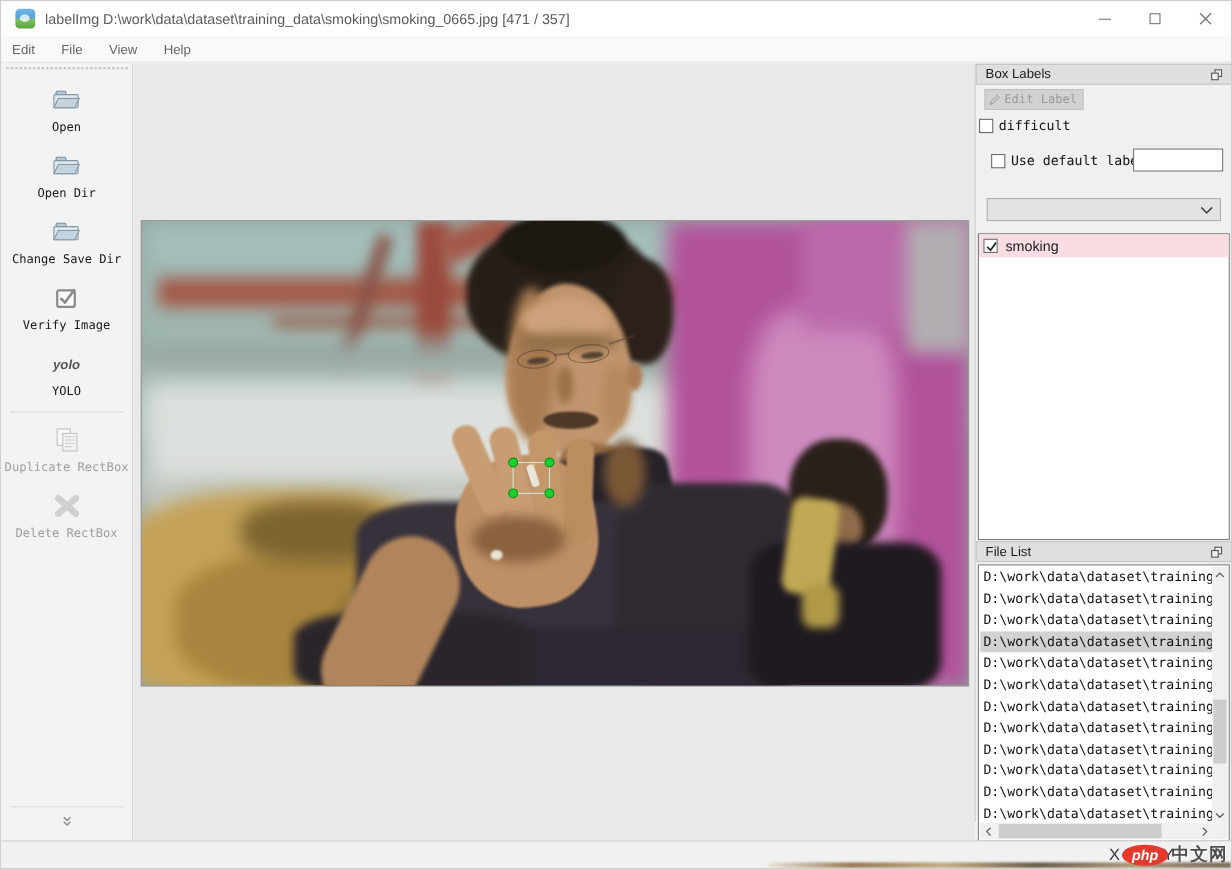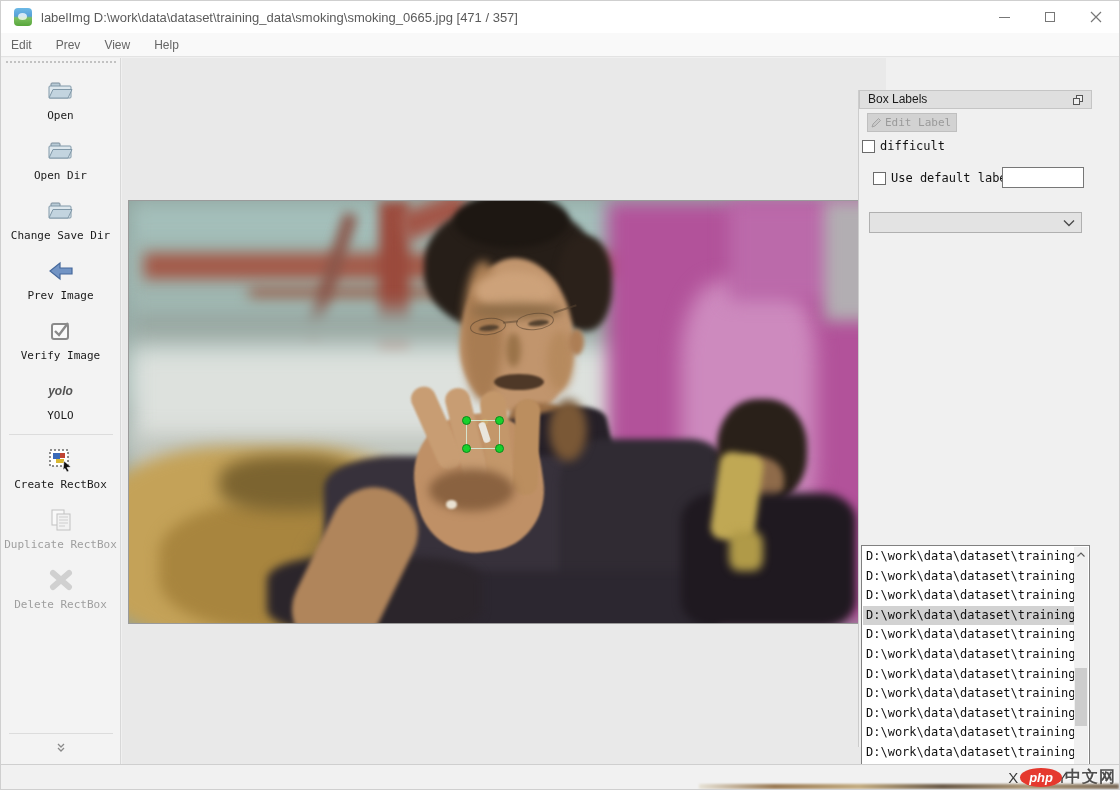--- a/index.html
+++ b/index.html
@@ -41,21 +41,21 @@
 
   
   .canvas { position:absolute; left:121px; top:0; right:233px; bottom:0; background:#e9e9e9; }
   .photo { position:absolute; left:6px; top:142px; width:753px; height:424px; background:#8fa39e; overflow:hidden; border:1px solid #9a9a9a; }
   .lens { position:absolute; border:1px solid rgba(80,62,44,.55); border-radius:50%; }
   .glassline { position:absolute; background:rgba(90,70,50,.5); }
   .ann-box { position:absolute; border:1px solid rgba(215,235,215,.9); }
   .handle { position:absolute; width:9px; height:9px; border-radius:50%; background:#17d12c; border:1px solid #0b8a1a; }
 
   
-  .right-panel { position:absolute; right:0; top:0; bottom:17px; width:261px; background:#f0f0f0; border-left:1px solid #cccccc;margin-top:32px; }
+  .right-panel { position:absolute; right:0; top:0; bottom:17px; width:233px; background:#f0f0f0; border-left:1px solid #cccccc; }
   .dock-header { position:absolute; left:0; width:233px; height:19px; background:#dfdfdf; border:1px solid #c5c5c5; font-size:12px; color:#1a1a1a; line-height:17px; padding-left:8px; }
   .float-icon { position:absolute; right:8px; top:4px; width:10px; height:10px; }
   .float-icon i { position:absolute; display:block; width:7px; height:7px; border:1px solid #555; background:#efefef; }
   .float-icon i:first-child { right:0; top:0; }
   .float-icon i:last-child { left:0; bottom:0; }
 
   .edit-label-btn { position:absolute; left:8px; top:23px; width:90px; height:19px; background:#d2d2d2; border:1px solid #bfbfbf; color:#9a9a9a; font-family:"DejaVu Sans Mono", monospace; font-size:11px; display:flex; align-items:center; gap:3px; padding-left:3px; }
 
   .cb { width:13px; height:13px; background:#fff; border:1px solid #6b6b6b; display:inline-block; flex:0 0 auto; position:relative; }
   .cb.checked svg { position:absolute; left:0; top:0; }
@@ -113,21 +113,21 @@
       <div class="win-btn">
         <svg width="12" height="12" viewBox="0 0 12 12">
             <path d="M1,1 L11,11 M11,1 L1,11" stroke="#777" stroke-width="1.2" fill="none"></path>
           </svg>
       </div>
     </div>
   </div>
 
   <div class="menubar">
     <span class="menu-item">Edit</span>
-    <span class="menu-item">Prev</span>
+    <span class="menu-item">File</span>
     <span class="menu-item">View</span>
     <span class="menu-item">Help</span>
   </div>
 
   <div class="main">
 
     <div class="toolbar">
       <div class="tb-handle"></div>
 
       <div class="tb-item">
@@ -157,28 +157,20 @@
           <svg width="27" height="22" viewBox="0 0 27 22">
               <rect x="4" y="3" width="9" height="5" rx="1" fill="#b9cbd6" stroke="#7b8d9b"></rect>
               <rect x="2" y="6" width="22" height="12" rx="1" fill="#dde7ed" stroke="#8098a8"></rect>
               <path d="M2,18 L6,9.5 L25,9.5 L21,18 Z" fill="#c3d4df" stroke="#8098a8"></path>
             </svg>
         </div>
         <div class="tb-label">Change Save Dir</div>
       </div>
 
 
-      <div class="tb-item">
-        <div class="tb-icon">
-          <svg width="28" height="22" viewBox="0 0 28 22">
-              <polygon points="25,8 13,8 13,3 3,11 13,19 13,14 25,14" fill="#7294c4" stroke="#46699c" stroke-width="1.2"></polygon>
-            </svg>
-        </div>
-        <div class="tb-label">Prev Image</div>
-      </div>
 
       <div class="tb-item">
         <div class="tb-icon">
           <svg width="24" height="22" viewBox="0 0 24 22">
               <rect x="3" y="4" width="16" height="15" rx="2" fill="#fafafa" stroke="#8a8a8a" stroke-width="2"></rect>
               <path d="M6,11 L10,15 L19,3" fill="none" stroke="#8a8a8a" stroke-width="2.4"></path>
             </svg>
         </div>
         <div class="tb-label">Verify Image</div>
       </div>
@@ -186,32 +178,20 @@
 
       <div class="tb-item">
         <div class="tb-icon">
           <span class="yolo-glyph">yolo</span>
         </div>
         <div class="tb-label">YOLO</div>
       </div>
 
       <div class="tb-sep"></div>
 
-      <div class="tb-item">
-        <div class="tb-icon">
-          <svg width="26" height="24" viewBox="0 0 26 24">
-              <rect x="2" y="2" width="18" height="16" fill="#fff" stroke="#222" stroke-dasharray="2,2"></rect>
-              <rect x="5" y="5" width="7" height="6" fill="#3a6ab8"></rect>
-              <rect x="12" y="5" width="5" height="5" fill="#c04434"></rect>
-              <rect x="8" y="11" width="8" height="4" fill="#d9b832"></rect>
-              <polygon points="16,13 23,19 19,19.5 21,23 19,24 17,20.5 15,22" fill="#111" stroke="#fff" stroke-width="0.6"></polygon>
-            </svg>
-        </div>
-        <div class="tb-label">Create RectBox</div>
-      </div>
 
       <div class="tb-item disabled">
         <div class="tb-icon">
           <svg width="26" height="24" viewBox="0 0 26 24">
               <rect x="4" y="2" width="12" height="15" fill="#fdfdfd" stroke="#999"></rect>
               <rect x="9" y="6" width="13" height="16" fill="#f2f2f2" stroke="#999"></rect>
               <path d="M11,9 h9 M11,12 h9 M11,15 h9 M11,18 h6" stroke="#b0b0b0" stroke-width="1"></path>
             </svg>
         </div>
         <div class="tb-label">Duplicate RectBox</div>
@@ -334,21 +314,38 @@
       </div>
       <input class="default-input" value="" style="">
 
       <div class="combo">
         <span style="padding-left:5px;font-size:12px;color:#333;"></span>
         <svg width="12" height="8" viewBox="0 0 12 8">
             <path d="M1,1.5 L6,6.5 L11,1.5" fill="none" stroke="#4a4a4a" stroke-width="1.4"></path>
           </svg>
       </div>
 
-
+      <div class="bl-list">
+        <div class="label-row">
+          <span class="cb checked">
+            <svg width="13" height="13" viewBox="0 0 13 13">
+                <path d="M2.5,6.5 L5.5,9.5 L10.5,2.5" fill="none" stroke="#222" stroke-width="1.6"></path>
+              </svg>
+          </span>
+          <span>smoking</span>
+        </div>
+      </div>
+
+      <div class="dock-header" style="top:434px;">
+        <span>File List</span>
+        <span class="float-icon">
+            <i></i>
+            <i></i>
+          </span>
+      </div>
 
       <div class="fl-list">
         <div class="fl-rows">
           <div class="fl-row">D:\work\data\dataset\training_data\</div>
           <div class="fl-row">D:\work\data\dataset\training_data\</div>
           <div class="fl-row">D:\work\data\dataset\training_data\</div>
           <div class="fl-row selected">D:\work\data\dataset\training_data\</div>
           <div class="fl-row">D:\work\data\dataset\training_data\</div>
           <div class="fl-row">D:\work\data\dataset\training_data\</div>
           <div class="fl-row">D:\work\data\dataset\training_data\</div>

